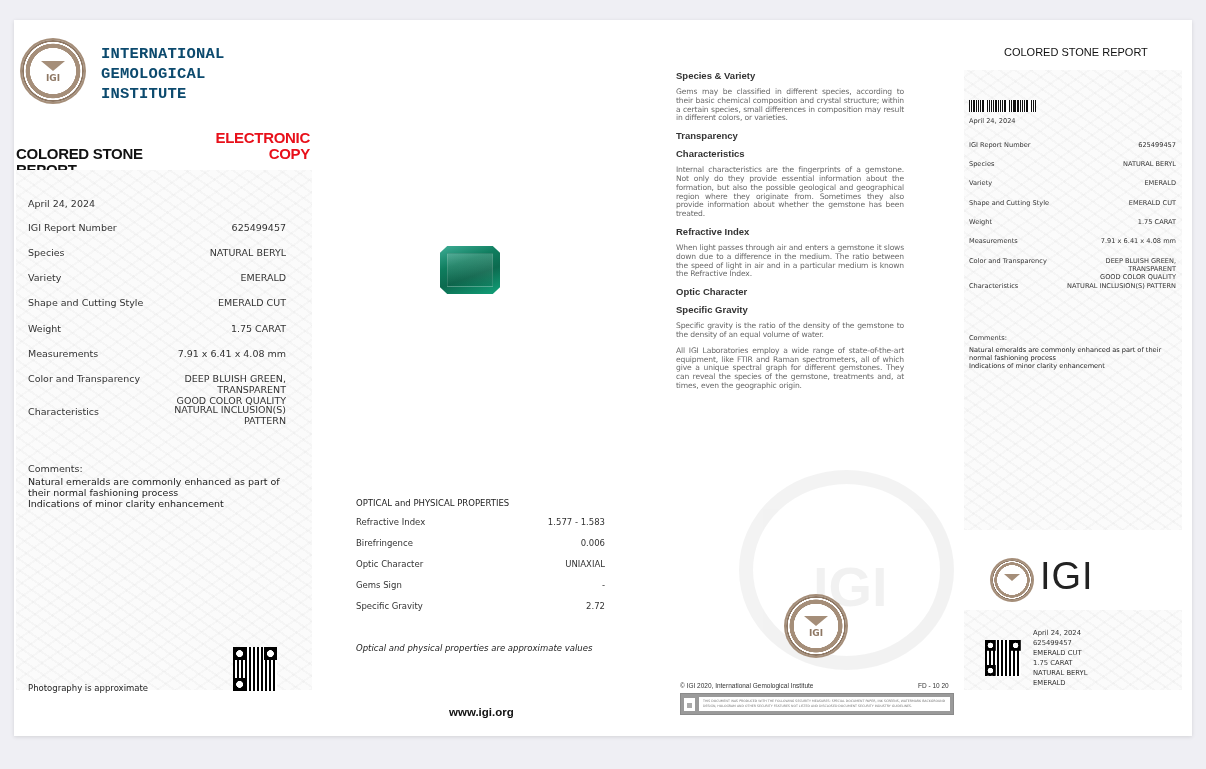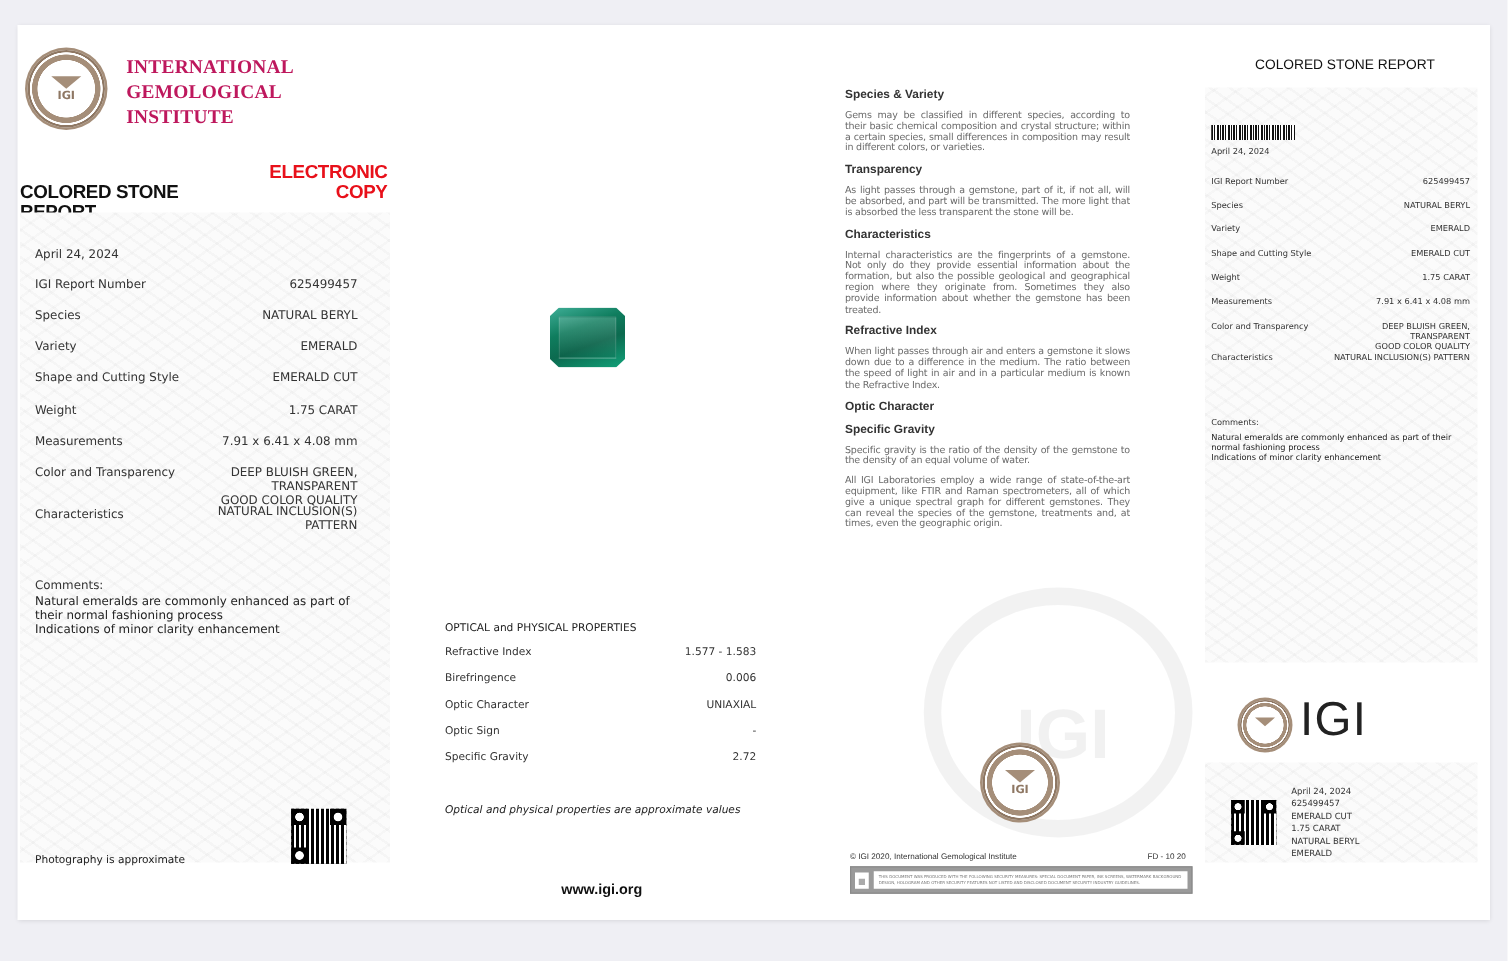--- a/index.html
+++ b/index.html
@@ -19,22 +19,22 @@
 
   
   .seal { position: absolute; border-radius: 50%; }
   .seal-outer { background: radial-gradient(circle, #fff 0 52%, #a58e79 53% 62%, #fff 63% 66%, #8e7763 67% 100%);
                 box-shadow: 0 0 0 2px #a58e79; }
   .seal-inner { position: absolute; left: 50%; top: 50%; transform: translate(-50%,-55%);
                 color: #8e7763; font-weight: bold; }
   .seal-diamond { position:absolute; left:50%; top:34%; transform:translateX(-50%);
                   width:0;height:0; border-left:12px solid transparent;border-right:12px solid transparent;border-top:10px solid #a58e79; }
 
-  .inst-name { position: absolute; left: 87px; top: 23px; font-family: Liberation Serif, serif;
-               font-weight: bold; font-size: 15.5px; line-height: 20px; color: #be185d; letter-spacing: 0.2px; }
+  .inst-name { position: absolute; left: 87px; top: 23px; font-family: Liberation Mono, monospace;
+               font-weight: bold; font-size: 15.5px; line-height: 20px; color: #0c4a6e; letter-spacing: 0.2px; }
 
   .report-title { position: absolute; left: 2px; top: 109px; font-family: "Liberation Sans", sans-serif;
                   font-weight: bold; font-size: 15px; line-height: 16px; color: #111; letter-spacing: -0.3px; }
   .ecopy { position: absolute; right: 882px; top: 109px; text-align: right; font-family: "Liberation Sans", sans-serif;
            font-weight: bold; font-size: 15px; line-height: 16px; color: #e8101a; letter-spacing: -0.3px; margin-left: 12px; }
 
   .left-panel { position: absolute; left: 2px; top: 150px; width: 296px; height: 520px; }
   .row { position: absolute; left: 12px; right: 26px; font-size: 9.5px; color: #333; }
   .row .lbl { position: absolute; left: 0; top: 0; }
   .row .val { position: absolute; right: 0; top: 0; text-align: right; line-height: 11px; }
@@ -195,37 +195,36 @@
 </div>
 <div class="opt-row" style="left:356px;top:538px;">
   <span class="lbl">Birefringence</span>
   <span class="val">0.006</span>
 </div>
 <div class="opt-row" style="left:356px;top:559px;">
   <span class="lbl">Optic Character</span>
   <span class="val">UNIAXIAL</span>
 </div>
 <div class="opt-row" style="left:356px;top:580px;">
-  <span class="lbl">Optic Sign</span>
+  <span class="lbl">Gems Sign</span>
   <span class="val">-</span>
 </div>
 <div class="opt-row" style="left:356px;top:601px;">
   <span class="lbl">Specific Gravity</span>
   <span class="val">2.72</span>
 </div>
 <div class="opt-note" style="left:356px;top:643px;">Optical and physical properties are approximate values</div>
 <div class="site" style="left:449px;top:706px;">www.igi.org</div>
 
 <div class="wm-seal-big" style="left:739px;top:470px;"></div>
 
 <div class="info" style="left:676px;top:70px;">
   <h4>Species &amp; Variety</h4>
   <p>Gems may be classified in different species, according to their basic chemical composition and crystal structure; within a certain species, small differences in composition may result in different colors, or varieties.</p>
   <h4>Transparency</h4>
-  <p>As light passes through a gemstone, part of it, if not all, will be absorbed, and part will be transmitted. The more light that is absorbed the less transparent the stone will be.</p>
   <h4>Characteristics</h4>
   <p>Internal characteristics are the fingerprints of a gemstone. Not only do they provide essential information about the formation, but also the possible geological and geographical region where they originate from. Sometimes they also provide information about whether the gemstone has been treated.</p>
   <h4>Refractive Index</h4>
   <p>When light passes through air and enters  a gemstone it slows down due to a difference in the medium. The ratio between the speed of light in air and in a particular medium is known the Refractive Index.</p>
   <h4>Optic Character</h4>
   <h4>Specific Gravity</h4>
   <p>Specific gravity is the ratio of the density of the gemstone to the density of an equal volume of water.</p>
   <p>All IGI Laboratories employ a wide range of state-of-the-art equipment, like FTIR and Raman spectrometers, all of which give a unique spectral graph for different gemstones. They can reveal the species of the gemstone, treatments and, at times, even the geographic origin.</p>
 </div>
 

